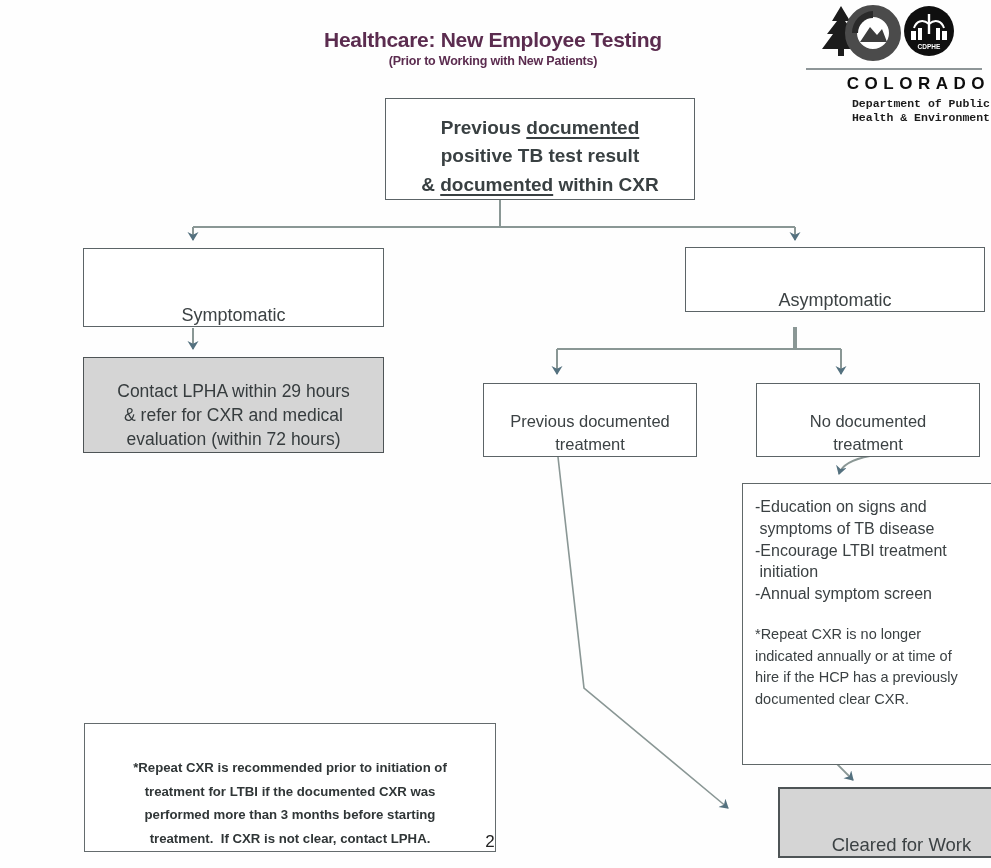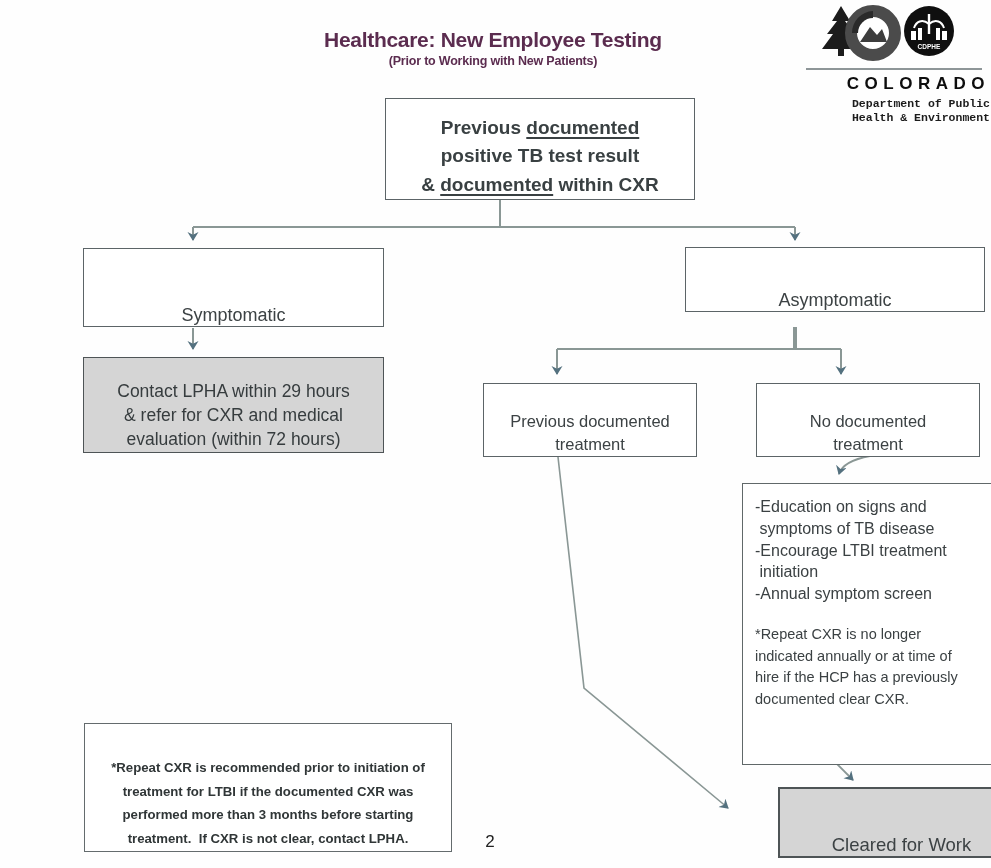--- a/index.html
+++ b/index.html
@@ -32,21 +32,21 @@
   .prev-box{left:443px;top:383px;width:214px;height:74px;font-size:16.5px;line-height:1.4;}
   .no-box{left:716px;top:383px;width:224px;height:74px;font-size:16.5px;line-height:1.4;}
 
   .edu-box{left:702px;top:483px;width:276px;height:282px;display:block;text-align:left;padding:12px 10px 0 12px;border-color:#606869;}
   .edu-box .bullets{font-size:16px;line-height:1.36;color:#3b4143;}
   .edu-box .note{font-size:14.5px;line-height:1.5;color:#3b4143;margin-top:19px;}
   .line{display:block;white-space:pre-wrap;}
 
   .cleared-box{left:738px;top:787px;width:247px;height:71px;font-size:18.5px;border-width:2.2px;border-color:#474d50;}
 
-  .note-box{left:44px;top:723px;width:368px;height:129px;font-size:13.2px;font-weight:bold;
+  .note-box{left:44px;top:723px;width:412px;height:129px;font-size:13.2px;font-weight:bold;
     line-height:1.8;color:#303637;border-color:#646b6d;border-width:1.4px;}
 
   .pageno{position:absolute;left:460px;top:832px;width:60px;text-align:center;font-size:17px;color:#222;}
 
   svg.wires{position:absolute;left:0;top:0;pointer-events:none;}
 </style>
 </head>
 <body>
 
 <div class="canvas">

